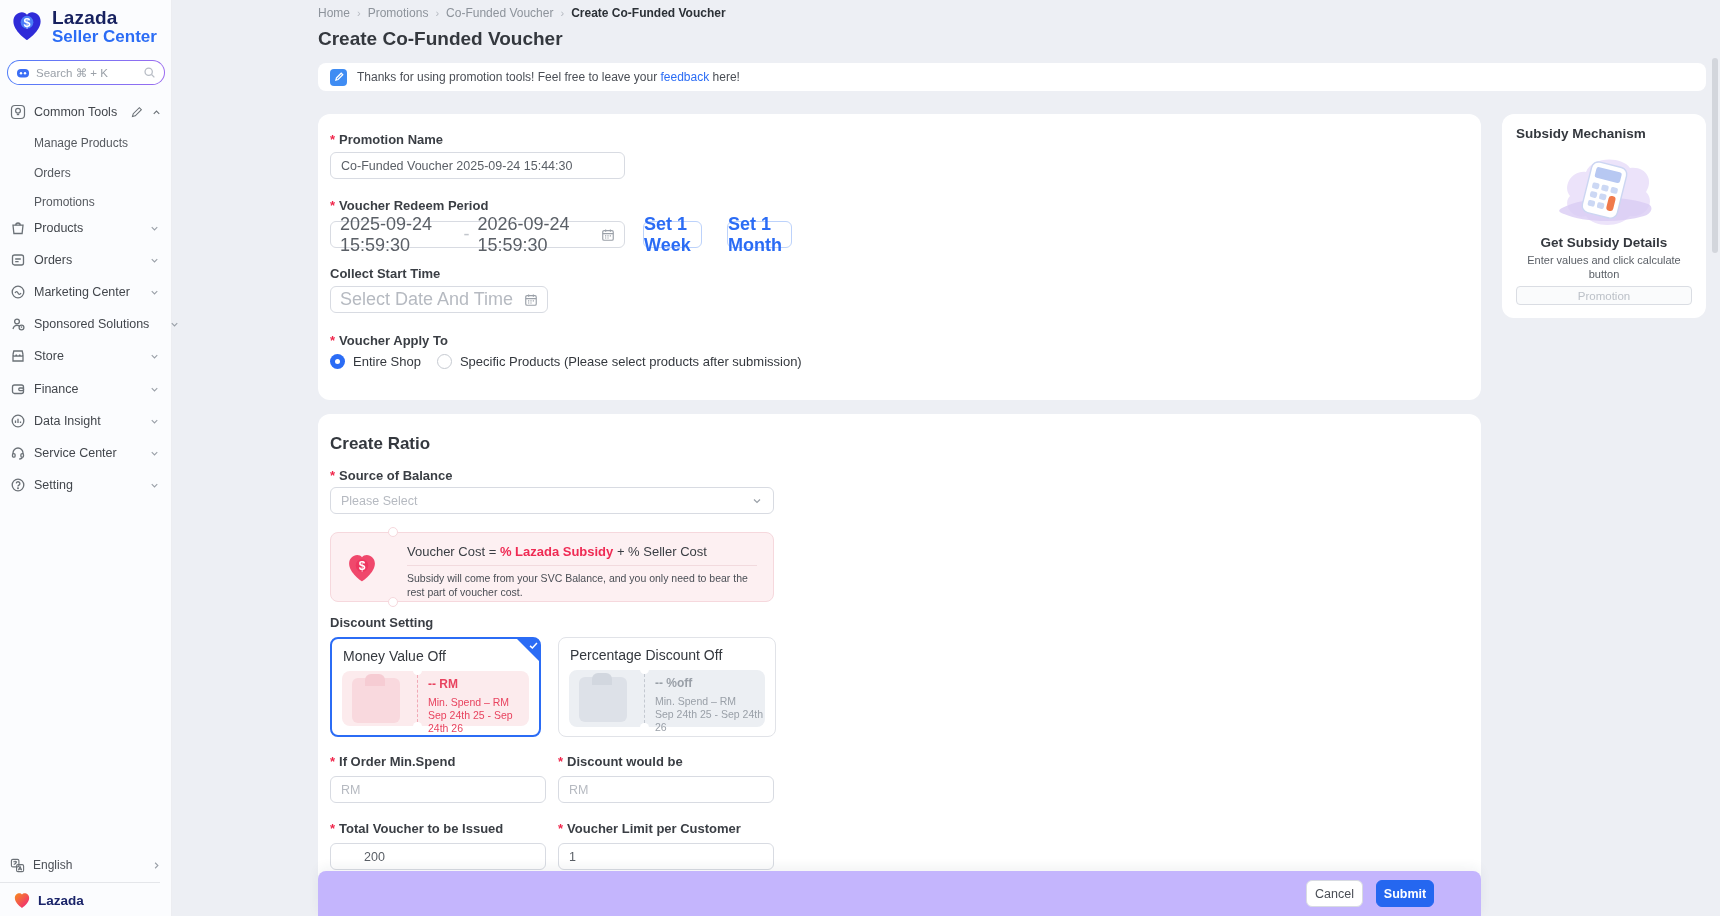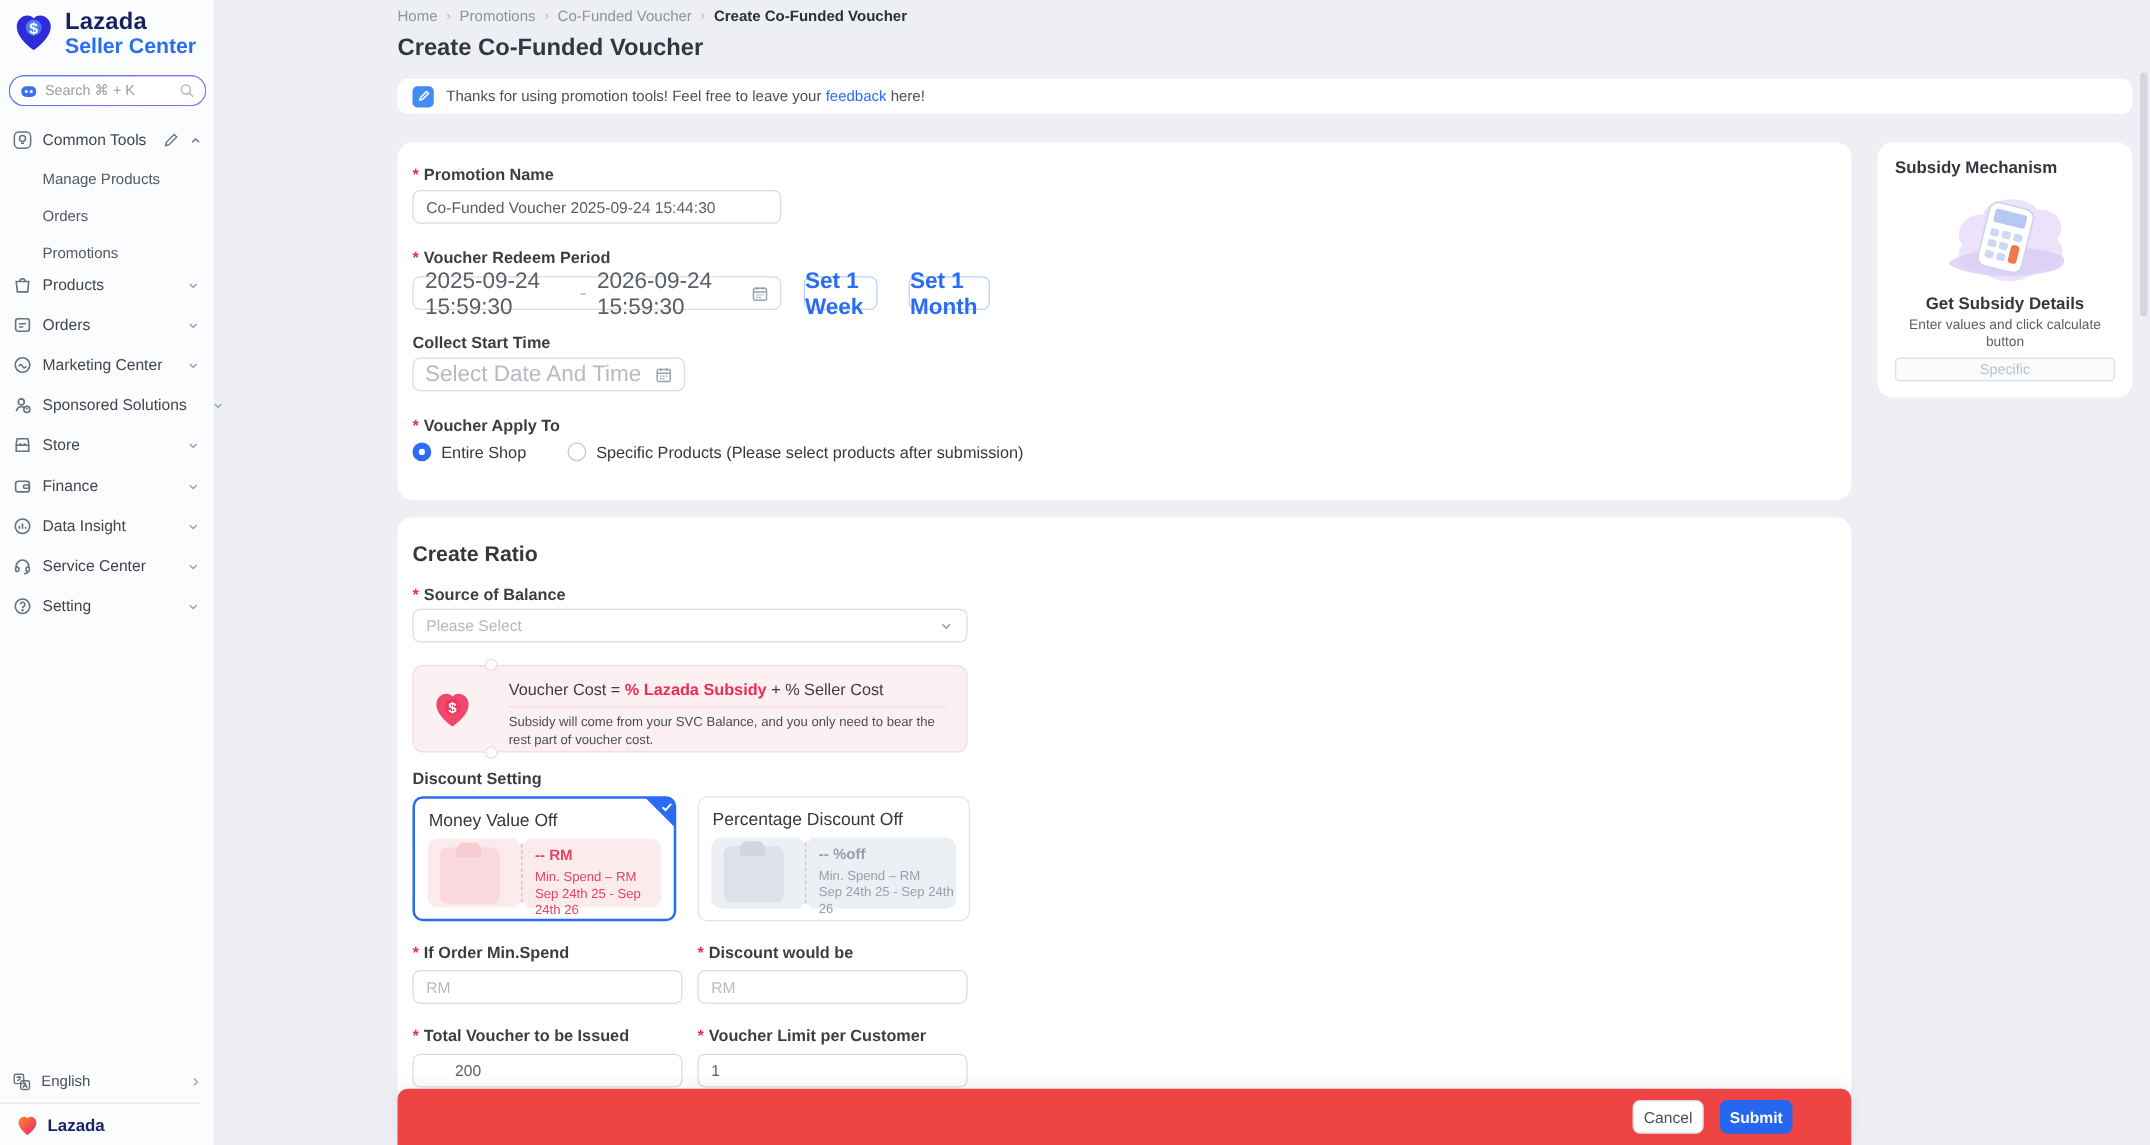--- a/index.html
+++ b/index.html
@@ -46,21 +46,21 @@
   .card2 { left:318px; top:414px; width:1163px; height:502px; }
   .panel { left:1502px; top:114px; width:204px; height:204px; }
 
   .fld-label { position:absolute; font-size:13px; font-weight:bold; color:#3a3e44; }
   .req { color:#f0274c; margin-right:4px; font-weight:bold; }
   .tb { position:absolute; height:27px; border:1px solid #d8dbe2; border-radius:6px; background:#fff; font-size:12.5px; color:#5a5f66; padding:0 10px; outline:none; }
   .tb::placeholder { color:#b6bac1; }
   .date-range { position:absolute; height:27px; border:1px solid #d8dbe2; border-radius:6px; background:#fff; display:flex; align-items:center; padding:0 9px; gap:8px; font-size:18px; color:#5a5f66; }
   .date-range .dash { color:#c2c6cc; }
   .ghost-btn { position:absolute; height:27px; border:1px solid #bcd2fb; border-radius:6px; background:#fff; color:#2b6cf5; font-size:18px; font-weight:bold; display:flex; align-items:center; justify-content:center; cursor:pointer; }
-  .radio-row { position:absolute; display:flex; gap:33px; }
+  .radio-row { position:absolute; display:flex; gap:16px; }
   .radio-opt { display:flex; align-items:center; gap:8px; font-size:13px; color:#34383e; cursor:pointer; }
   .rdo { width:15px; height:15px; border-radius:50%; border:1.5px solid #c6cad1; background:#fff; }
   .rdo.on { border:none; background:#2b6cf5; position:relative; }
   .rdo.on::after { content:""; position:absolute; left:5px; top:5px; width:5px; height:5px; border-radius:50%; background:#fff; }
 
   .section-h { position:absolute; font-size:17px; font-weight:bold; color:#34383e; }
   .select { position:absolute; height:27px; border:1px solid #d8dbe2; border-radius:6px; background:#fff; display:flex; align-items:center; padding:0 10px; font-size:12.5px; color:#b6bac1; cursor:pointer; }
   .select .flex { flex:1; }
 
   
@@ -98,21 +98,21 @@
   .gray .ptxt .amt, .gray .ptxt .ln { color:#9aa0a8; }
 
   
   .panel .ptitle { position:absolute; left:14px; top:12px; font-size:13.5px; font-weight:bold; color:#34383e; }
   .panel .illus { position:absolute; left:50%; top:36px; transform:translateX(-50%); }
   .panel .gh { position:absolute; left:0; top:121px; width:100%; text-align:center; font-size:13.5px; font-weight:bold; color:#34383e; }
   .panel .gd { position:absolute; left:14px; top:139px; width:176px; text-align:center; font-size:11px; line-height:1.3; color:#5a5f66; }
   .calc-btn { position:absolute; left:14px; top:172px; width:176px; height:19px; border:1px solid #dadde3; background:#fafbfc; border-radius:4px; color:#bcc1c8; font-size:11.5px; display:flex; align-items:center; justify-content:center; cursor:default; }
 
   
-  .footerbar { position:absolute; left:318px; top:871px; width:1163px; height:45px; background:#ef4444; border-radius:8px 8px 0 0; box-shadow:0 -4px 12px rgba(40,50,70,.06); z-index:6; }
+  .footerbar { position:absolute; left:318px; top:871px; width:1163px; height:45px; background:#c4b5fd; border-radius:8px 8px 0 0; box-shadow:0 -4px 12px rgba(40,50,70,.06); z-index:6; }
   .btn { position:absolute; top:9px; height:27px; border-radius:6px; font-size:12.5px; display:flex; align-items:center; justify-content:center; cursor:pointer; }
   .btn.cancel { right:118px; width:57px; background:#fff; border:1px solid #d8dbe2; color:#4a4e55; }
   .btn.submit { right:47px; width:58px; background:#2567f0; border:1px solid #2567f0; color:#fff; font-weight:bold; }
 
   
   .scrollbar { position:absolute; right:2px; top:0; width:7px; height:916px; }
   .thumb { position:absolute; right:0; top:58px; width:6px; height:195px; border-radius:3px; background:#d3d6dc; }
 
   svg { display:block; }
 </style>
@@ -531,21 +531,21 @@
         <rect x="39" y="44" width="7" height="6" rx="1.8" fill="#ccd8f4"></rect>
           <rect x="48.5" y="44" width="7" height="6" rx="1.8" fill="#ccd8f4"></rect>
         <rect x="39" y="53" width="7" height="6" rx="1.8" fill="#ccd8f4"></rect>
           <rect x="48.5" y="53" width="7" height="6" rx="1.8" fill="#ccd8f4"></rect>
         <rect x="58" y="44" width="7" height="15" rx="3" fill="#f07a4b"></rect>
       </g>
     </svg>
   </div>
   <div class="gh">Get Subsidy Details</div>
   <div class="gd">Enter values and click calculate button</div>
-  <div class="calc-btn">Specific</div>
+  <div class="calc-btn">Promotion</div>
 </div>
 
 <div class="footerbar">
   <div class="btn cancel">Cancel</div>
   <div class="btn submit">Submit</div>
 </div>
 
 <div class="scrollbar">
   <div class="thumb"></div>
 </div>

